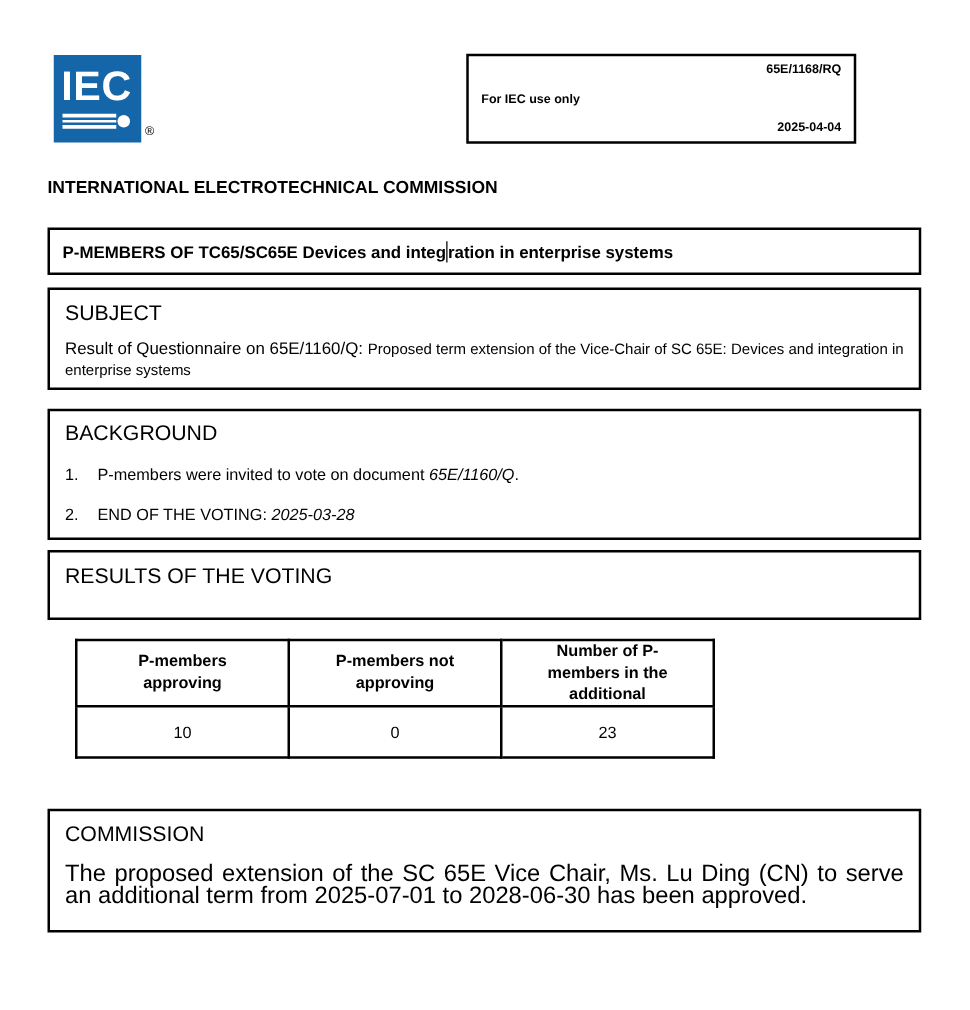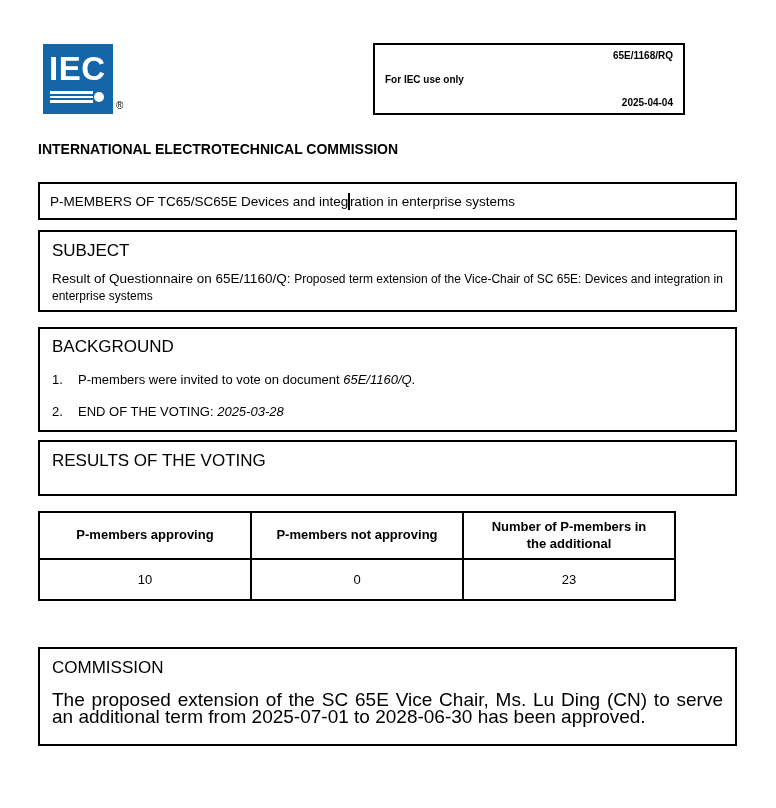--- a/index.html
+++ b/index.html
@@ -72,21 +72,21 @@
     box-sizing: border-box;
     background: #fff;
   }
   .box-heading { font-weight: normal; font-size: 17px; }
 
   .pmembers-box {
     top: 182px; height: 38px;
     display: flex;
     align-items: center;
     padding: 0 10px;
-    font-weight: normal;
+    font-weight: bold;
     font-size: 13.5px;
     white-space: pre;
   }
   .caret {
     display: inline-block;
     width: 1.5px; height: 17px;
     background: #000;
     flex: none;
   }
 
@@ -97,22 +97,22 @@
   .background-box { top: 327px; height: 105px; padding: 8px 12px; }
   .bg-item { display: flex; font-size: 13px; margin-top: 15px; }
   .bg-item + .bg-item { margin-top: 17px; }
   .bg-num { width: 26px; flex: none; }
   .bg-italic { font-style: italic; }
 
   .results-box { top: 440px; height: 56px; padding: 9px 12px; }
 
   .vote-table {
     position: absolute;
-    left: 38px; top: 511px;
-    width: 638px;
+    left: 60px; top: 511px;
+    width: 512px;
     border-collapse: collapse;
     table-layout: fixed;
   }
   .vote-table th, .vote-table td {
     border: 2px solid #000;
     text-align: center;
     vertical-align: middle;
     font-size: 13px;
     background: #fff;
   }

